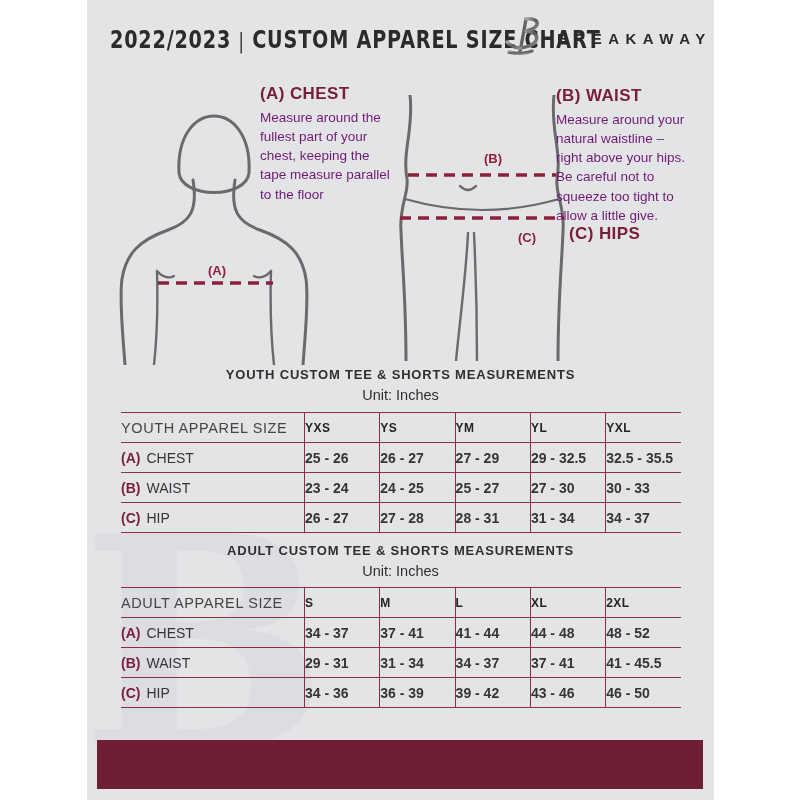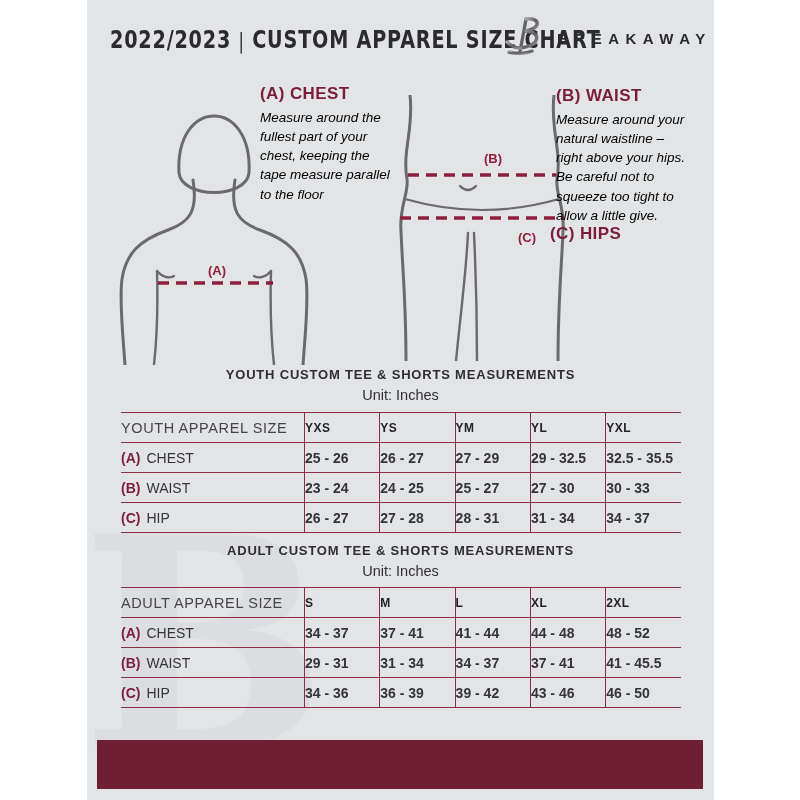--- a/index.html
+++ b/index.html
@@ -13,21 +13,21 @@
   .hdr-left span{font-family:"DejaVu Sans",sans-serif;font-weight:bold;font-size:24px;
                  color:#2b2b2d;letter-spacing:1px;}
   .hdr-left .divider{font-weight:normal;color:#3a3a3c;font-size:22px;}
   .logo{position:absolute;left:413px;top:13px;width:46px;height:46px;}
   .brand{position:absolute;left:470px;top:30px;font-size:15px;font-weight:bold;
          letter-spacing:6.5px;color:#2b2b2d;}
 
   
   .fig{position:absolute;}
   .guide-head{position:absolute;font-size:17px;font-weight:bold;color:#7a1c3c;letter-spacing:.4px;}
-  .guide-text{position:absolute;font-size:13.5px;font-style:italic;color:#000000;
+  .guide-text{position:absolute;font-size:13.5px;color:#701a75;
               line-height:1.42;white-space:pre-line;}
 
   
   .tbl-title{position:absolute;left:0;width:100%;text-align:center;font-size:13px;
              font-weight:bold;color:#2f2f31;letter-spacing:.8px;z-index:2;}
   .tbl-unit{position:absolute;left:0;width:100%;text-align:center;font-size:14.5px;
             color:#2f2f31;z-index:2;}
   table.size-table{position:absolute;left:34px;width:560px;border-collapse:collapse;
                    table-layout:fixed;z-index:2;}
   table.size-table{border-top:1.5px solid #8e2c44;}
@@ -114,21 +114,21 @@
 to the floor</div>
 
     <div class="guide-head" style="left:469px;top:86px;">(B) WAIST</div>
     <div class="guide-text" style="left:469px;top:110px;width:170px;">Measure around your
 natural waistline –
 right above your hips.
 Be careful not to
 squeeze too tight to
 allow a little give.</div>
 
-    <div class="guide-head" style="left:463px;top:224px;">(C) HIPS</div>
+    <div class="guide-head" style="left:482px;top:224px;">(C) HIPS</div>
 
     <div class="tbl-title" style="top:367px;">YOUTH CUSTOM TEE &amp; SHORTS MEASUREMENTS</div>
     <div class="tbl-unit" style="top:387px;">Unit: Inches</div>
 
     <table class="size-table" style="top:412px;">
       <tbody>
           <tr class="head-row">
         <td class="label-cell">YOUTH APPAREL SIZE</td>
         <td class="size-cell">YXS</td>
         <td class="size-cell">YS</td>

